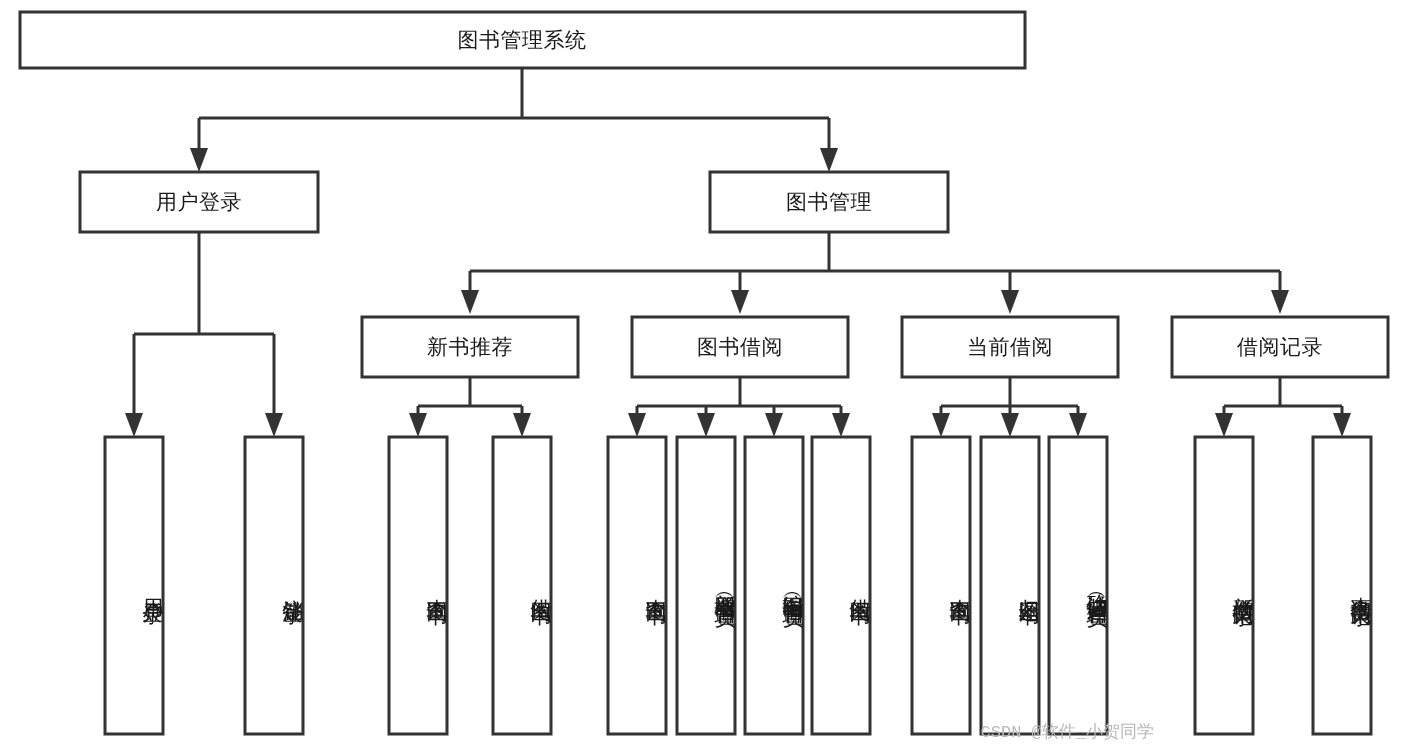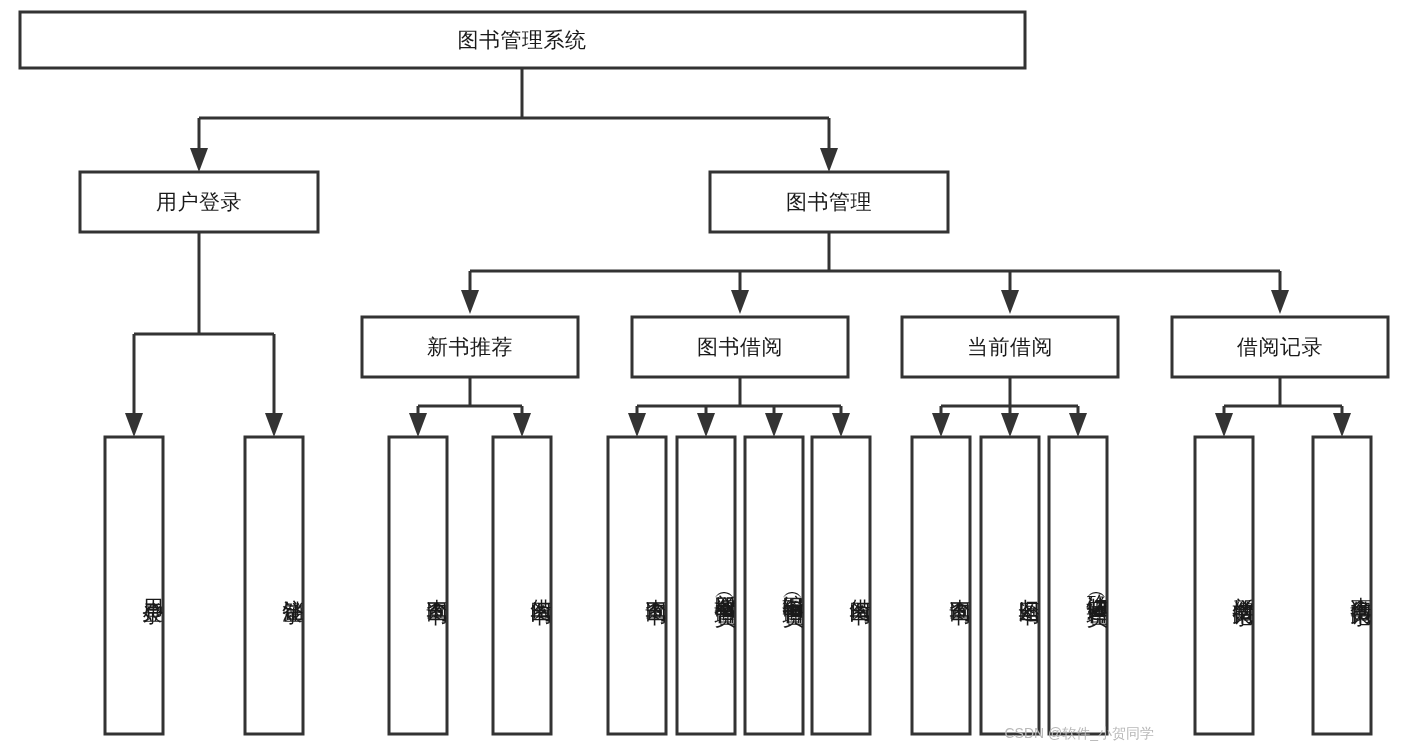--- a/index.html
+++ b/index.html
@@ -65,22 +65,22 @@
     justify-content: center;
     text-align: left;
     white-space: nowrap;
     pointer-events: none;
     user-select: none;
   }
   #watermark {
     position: absolute;
     right: 8px;
     bottom: 4px;
-    font-family: Liberation Sans, sans-serif;
-    font-size: 14px;
+    font-family: Liberation Mono, monospace;
+    font-size: 17px;
     color: #b8b8b8;
     white-space: nowrap;
     user-select: none;
   }
 </style>
 </head>
 <body>
 
 <div id="diagram-root">
 

